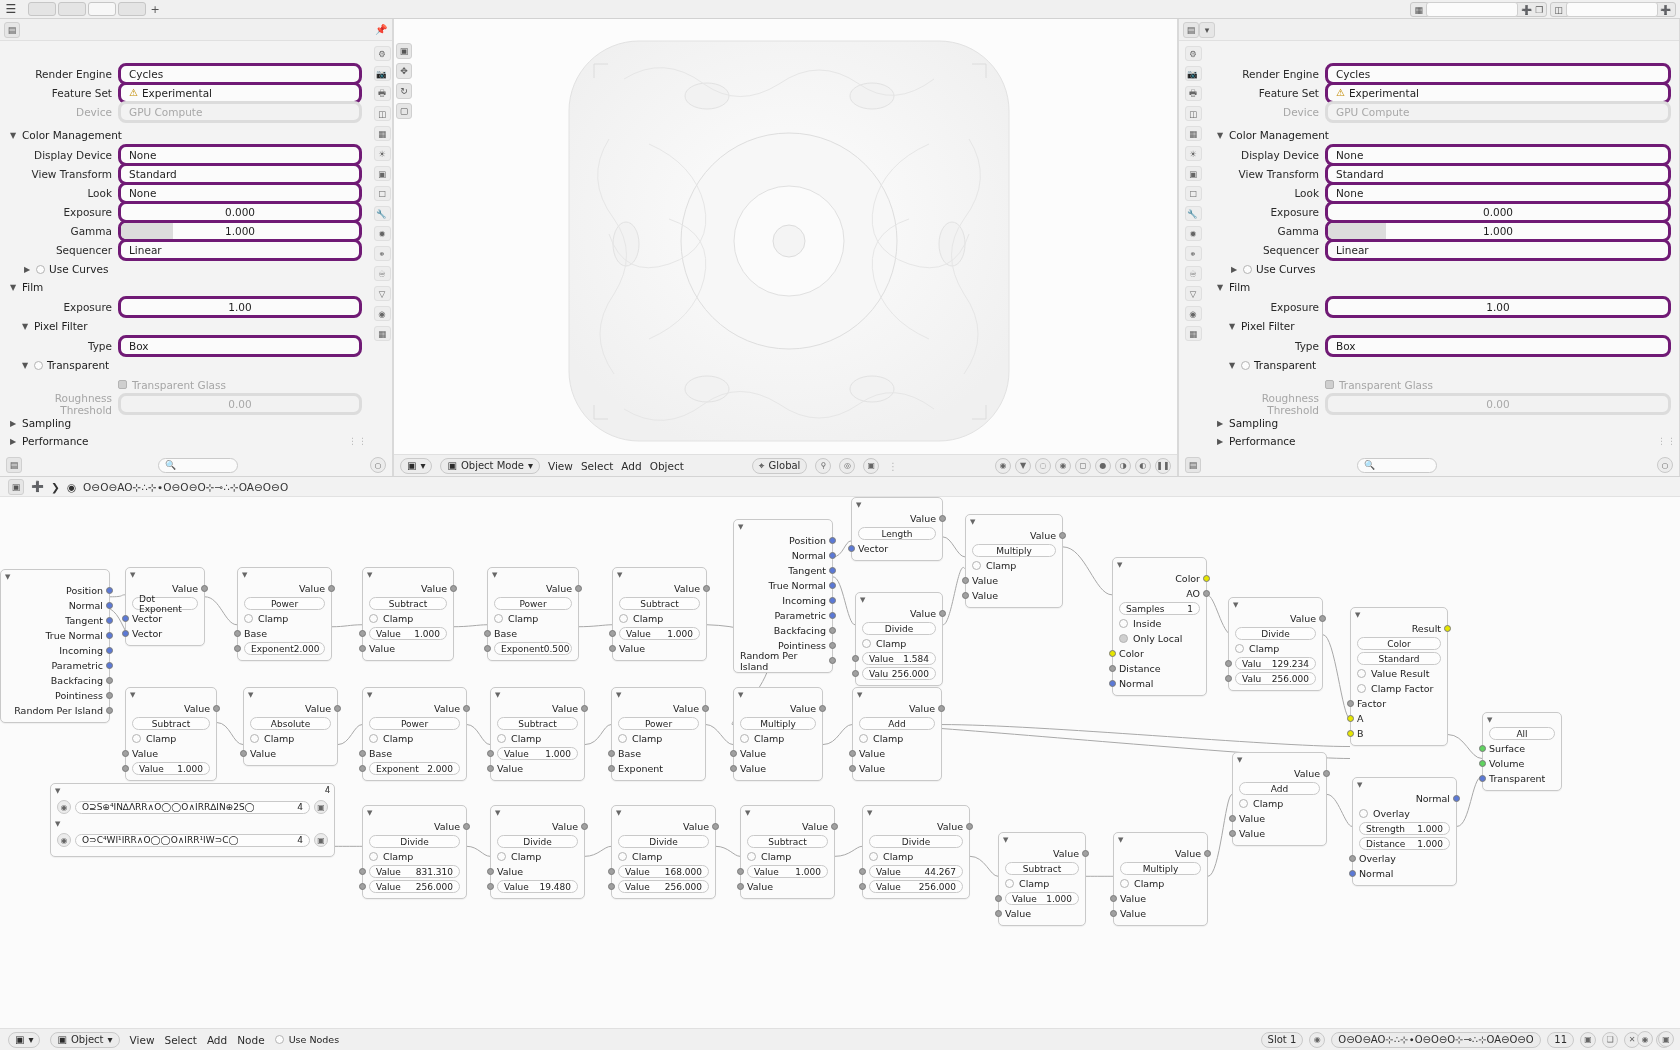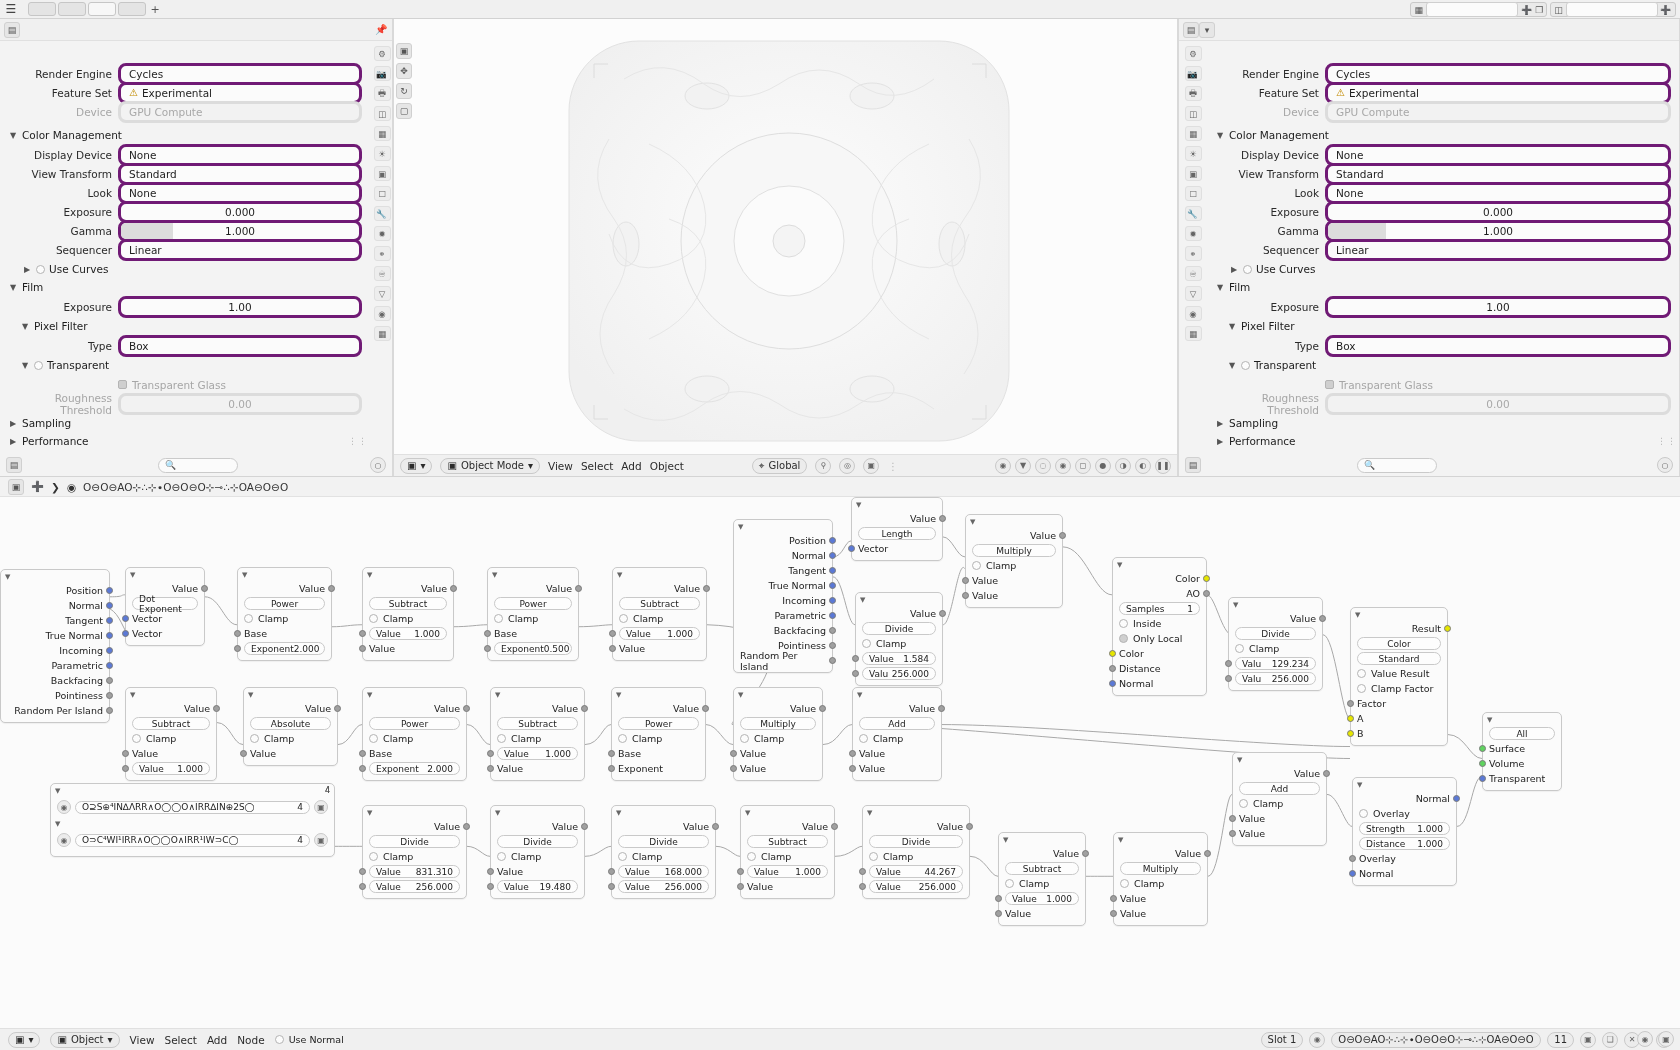--- a/index.html
+++ b/index.html
@@ -1604,21 +1604,21 @@
           <span>▣</span>
           <span>Object</span>
           <span>▾</span>
         </div>
       <span>View</span>
       <span>Select</span>
       <span>Add</span>
       <span>Node</span>
       <span class="ncheck">
           <span class="cb"></span>
-          <span>Use Normal</span>
+          <span>Use Nodes</span>
         </span>
       <div style="margin-left:auto; display:flex; align-items:center; gap:6px;">
         <div class="mini-btn">
             <span>Slot 1</span>
           </div>
         <div class="round-ic">◉</div>
         <div class="mini-btn" style="width:210px; justify-content:space-between;">
           <span>O⊖O⊖AO⊹∴⊹∙O⊖O⊖O⊹⊸∴⊹OA⊖O⊖O</span>
         </div>
         <div class="mini-btn">

